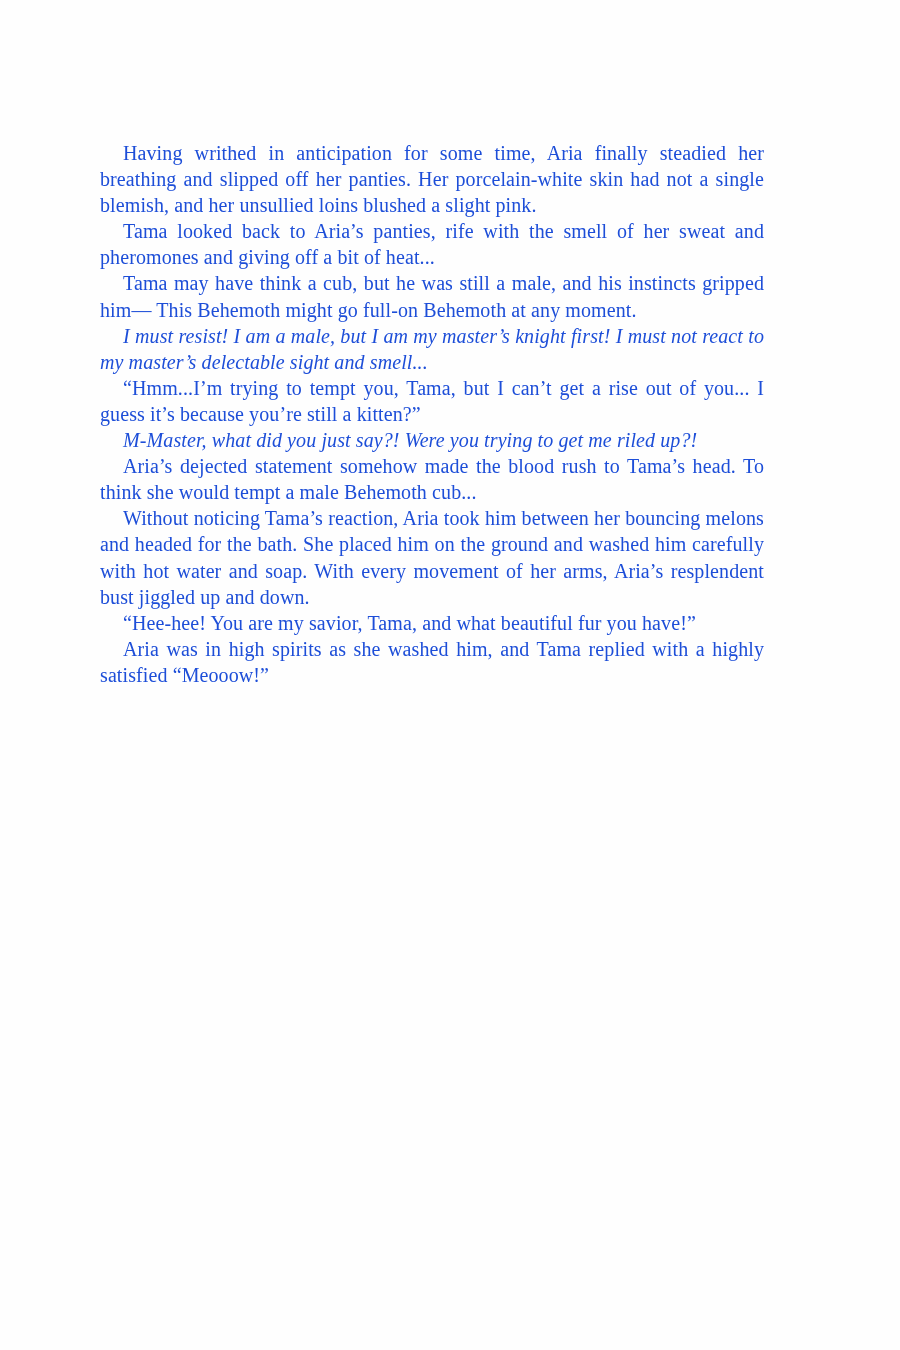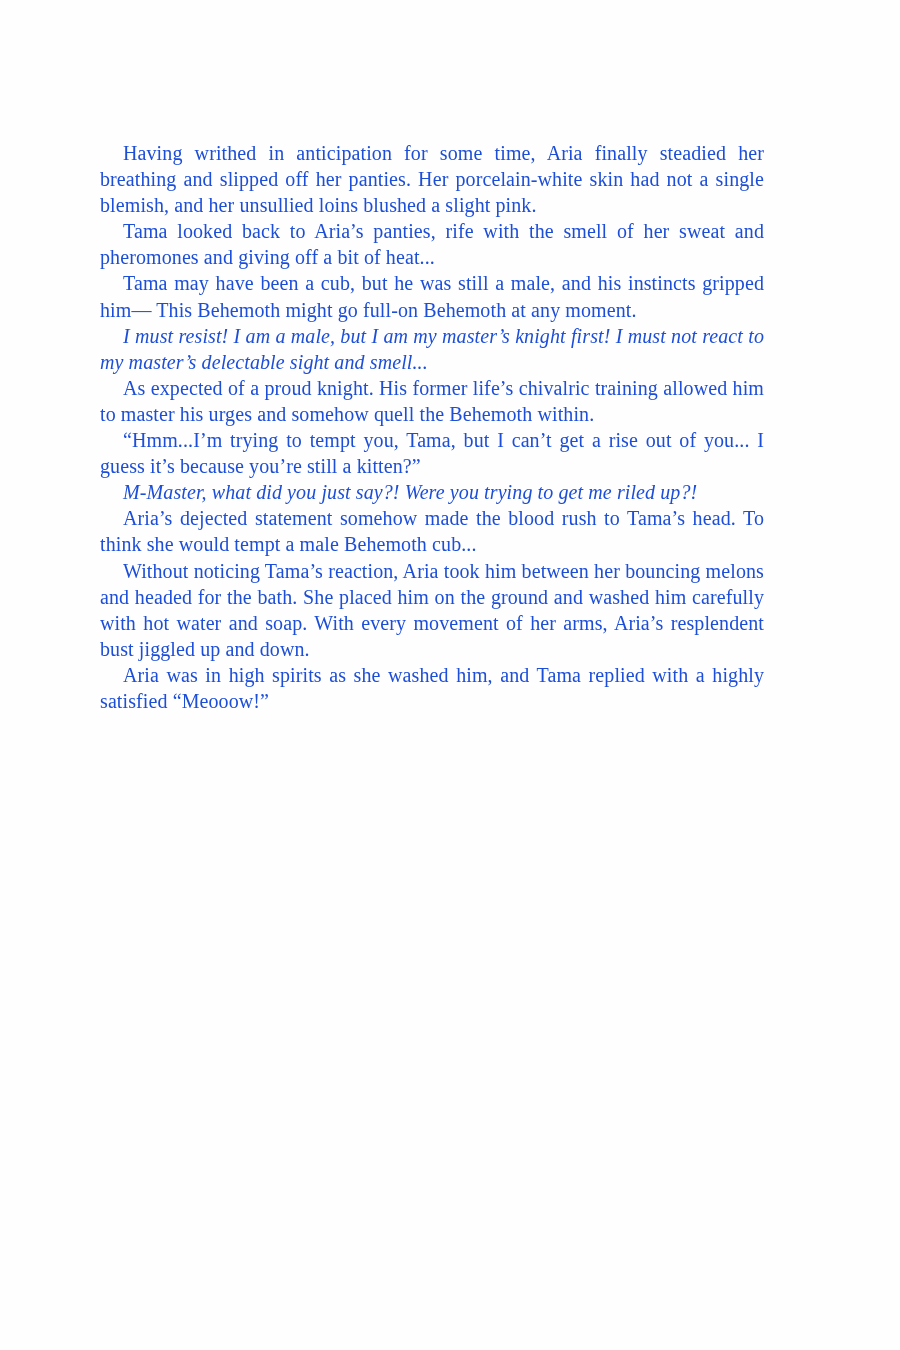--- a/index.html
+++ b/index.html
@@ -38,23 +38,23 @@
   }
 </style>
 </head>
 <body>
 
 <div class="page">
   <div class="body-text">
 
     <p>Having writhed in anticipation for some time, Aria finally steadied her breathing and slipped off her panties. Her porcelain-white skin had not a single blemish, and her unsullied loins blushed a slight pink.</p>
     <p>Tama looked back to Aria’s panties, rife with the smell of her sweat and pheromones and giving off a bit of heat...</p>
-    <p>Tama may have been a cub, but he was still a male, and his instincts gripped him— This Behemoth might go full-on Behemoth at any moment.</p>
+    <p>Tama may have think a cub, but he was still a male, and his instincts gripped him— This Behemoth might go full-on Behemoth at any moment.</p>
     <p class="italic">I must resist! I am a male, but I am my master’s knight first! I must not react to my master’s delectable sight and smell...</p>
-    <p>As expected of a proud knight. His former life’s chivalric training allowed him to master his urges and somehow quell the Behemoth within.</p>
     <p>“Hmm...I’m trying to tempt you, Tama, but I can’t get a rise out of you... I guess it’s because you’re still a kitten?”</p>
     <p class="italic">M-Master, what did you just say?! Were you trying to get me riled up?!</p>
     <p>Aria’s dejected statement somehow made the blood rush to Tama’s head. To think she would tempt a male Behemoth cub...</p>
     <p>Without noticing Tama’s reaction, Aria took him between her bouncing melons and headed for the bath. She placed him on the ground and washed him carefully with hot water and soap. With every movement of her arms, Aria’s resplendent bust jiggled up and down.</p>
+    <p>“Hee-hee! You are my savior, Tama, and what beautiful fur you have!”</p>
     <p>Aria was in high spirits as she washed him, and Tama replied with a highly satisfied “Meooow!”</p>
 
   </div>
 </div>
 
 </body></html>

